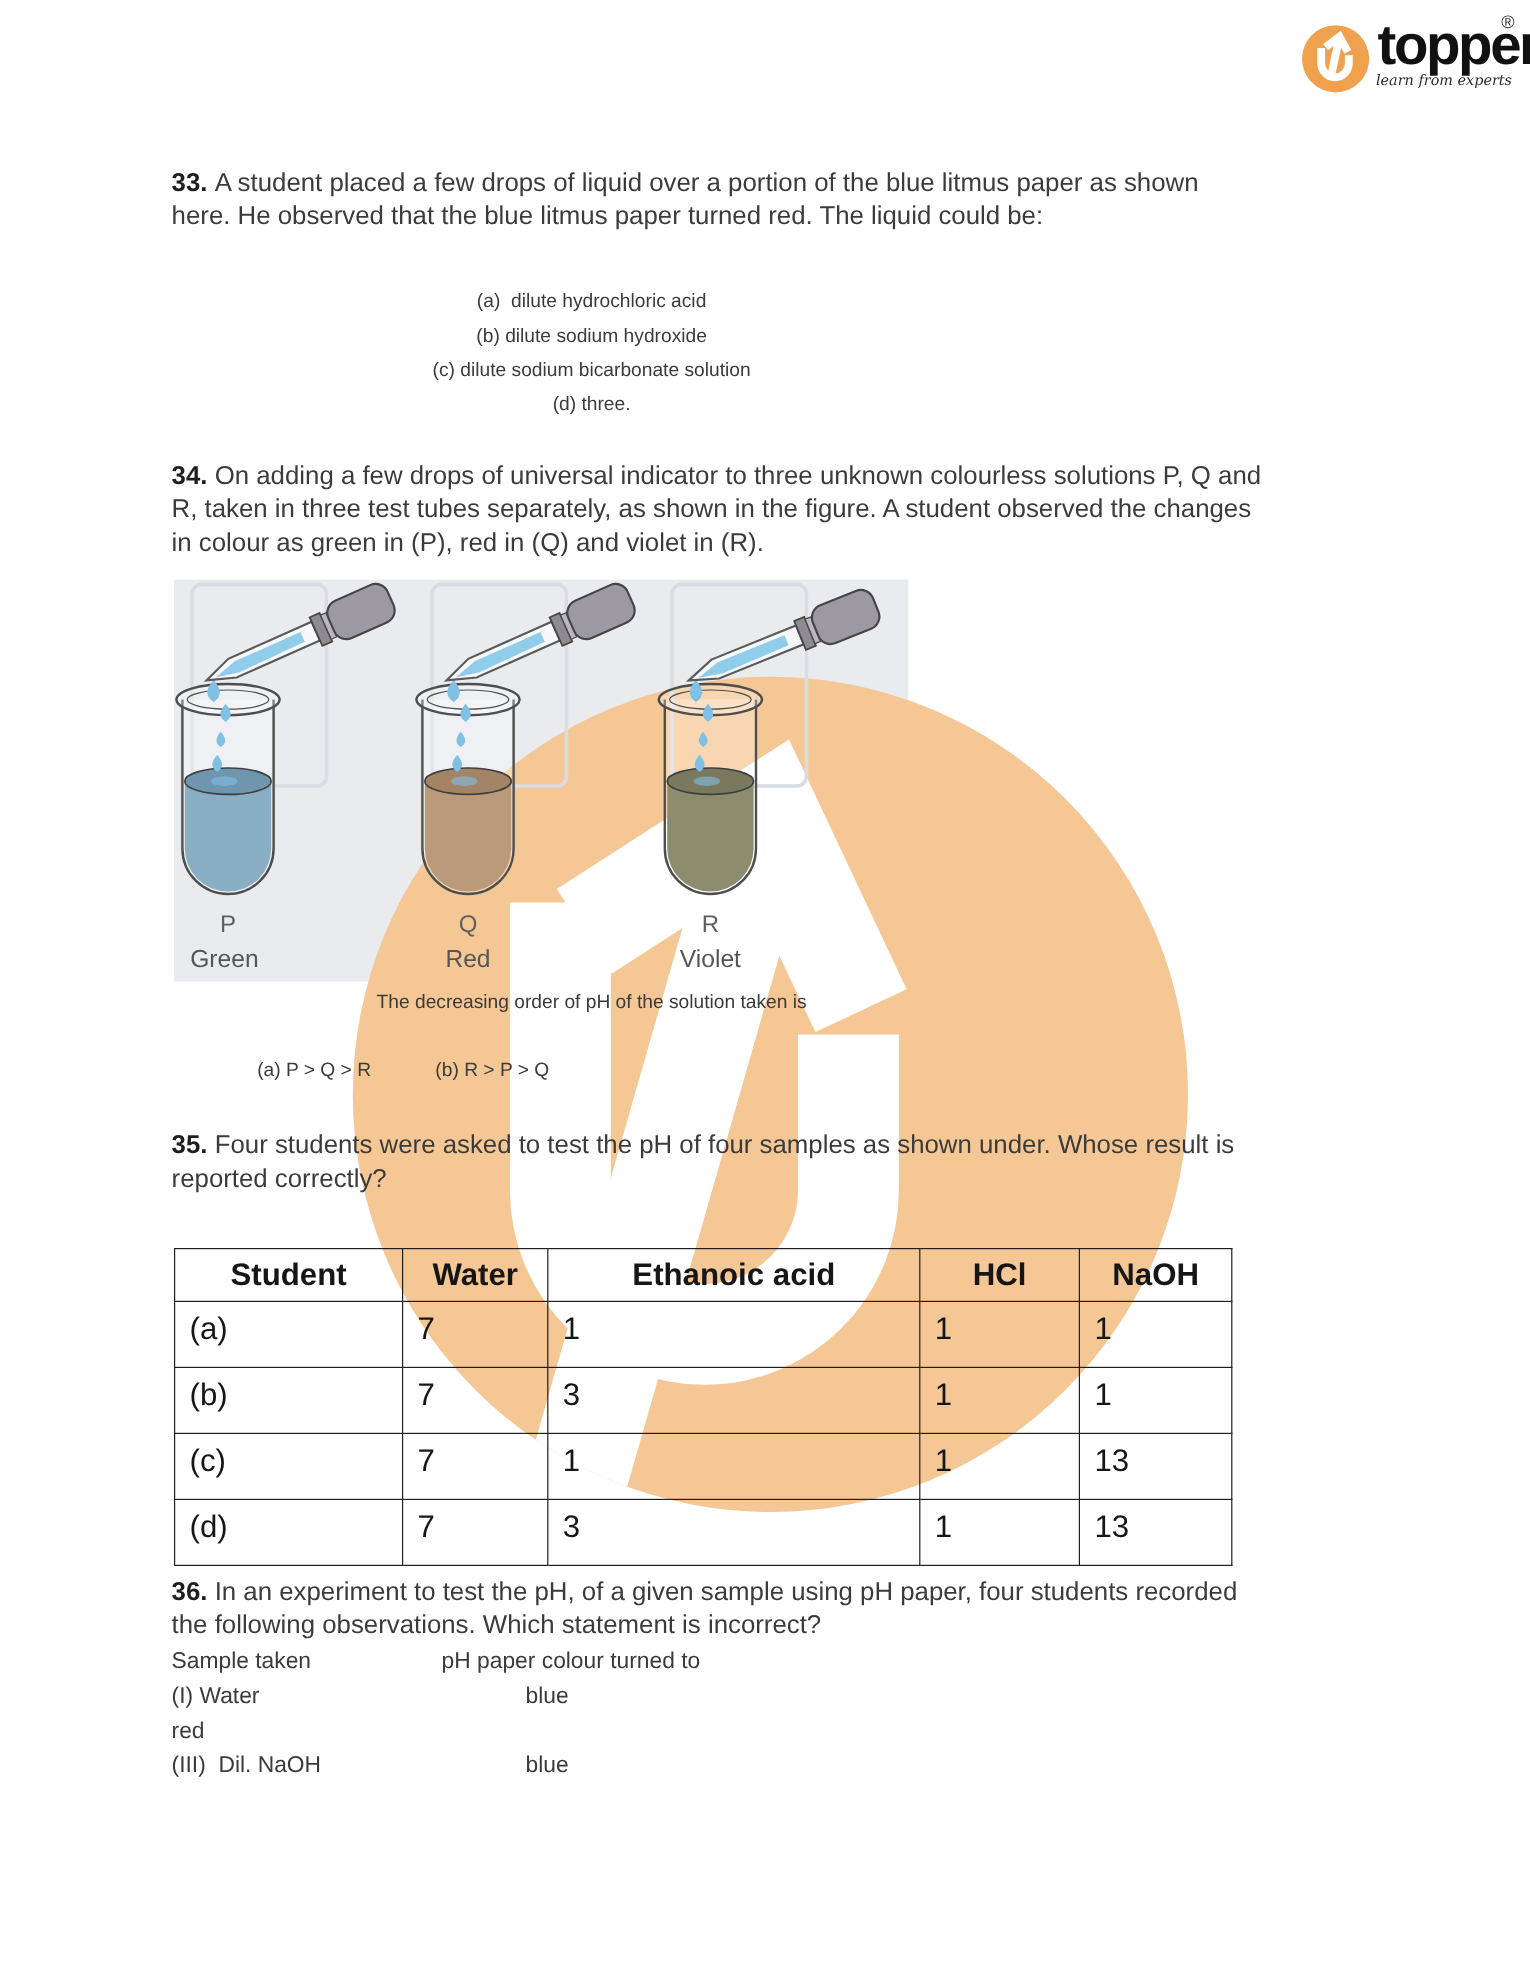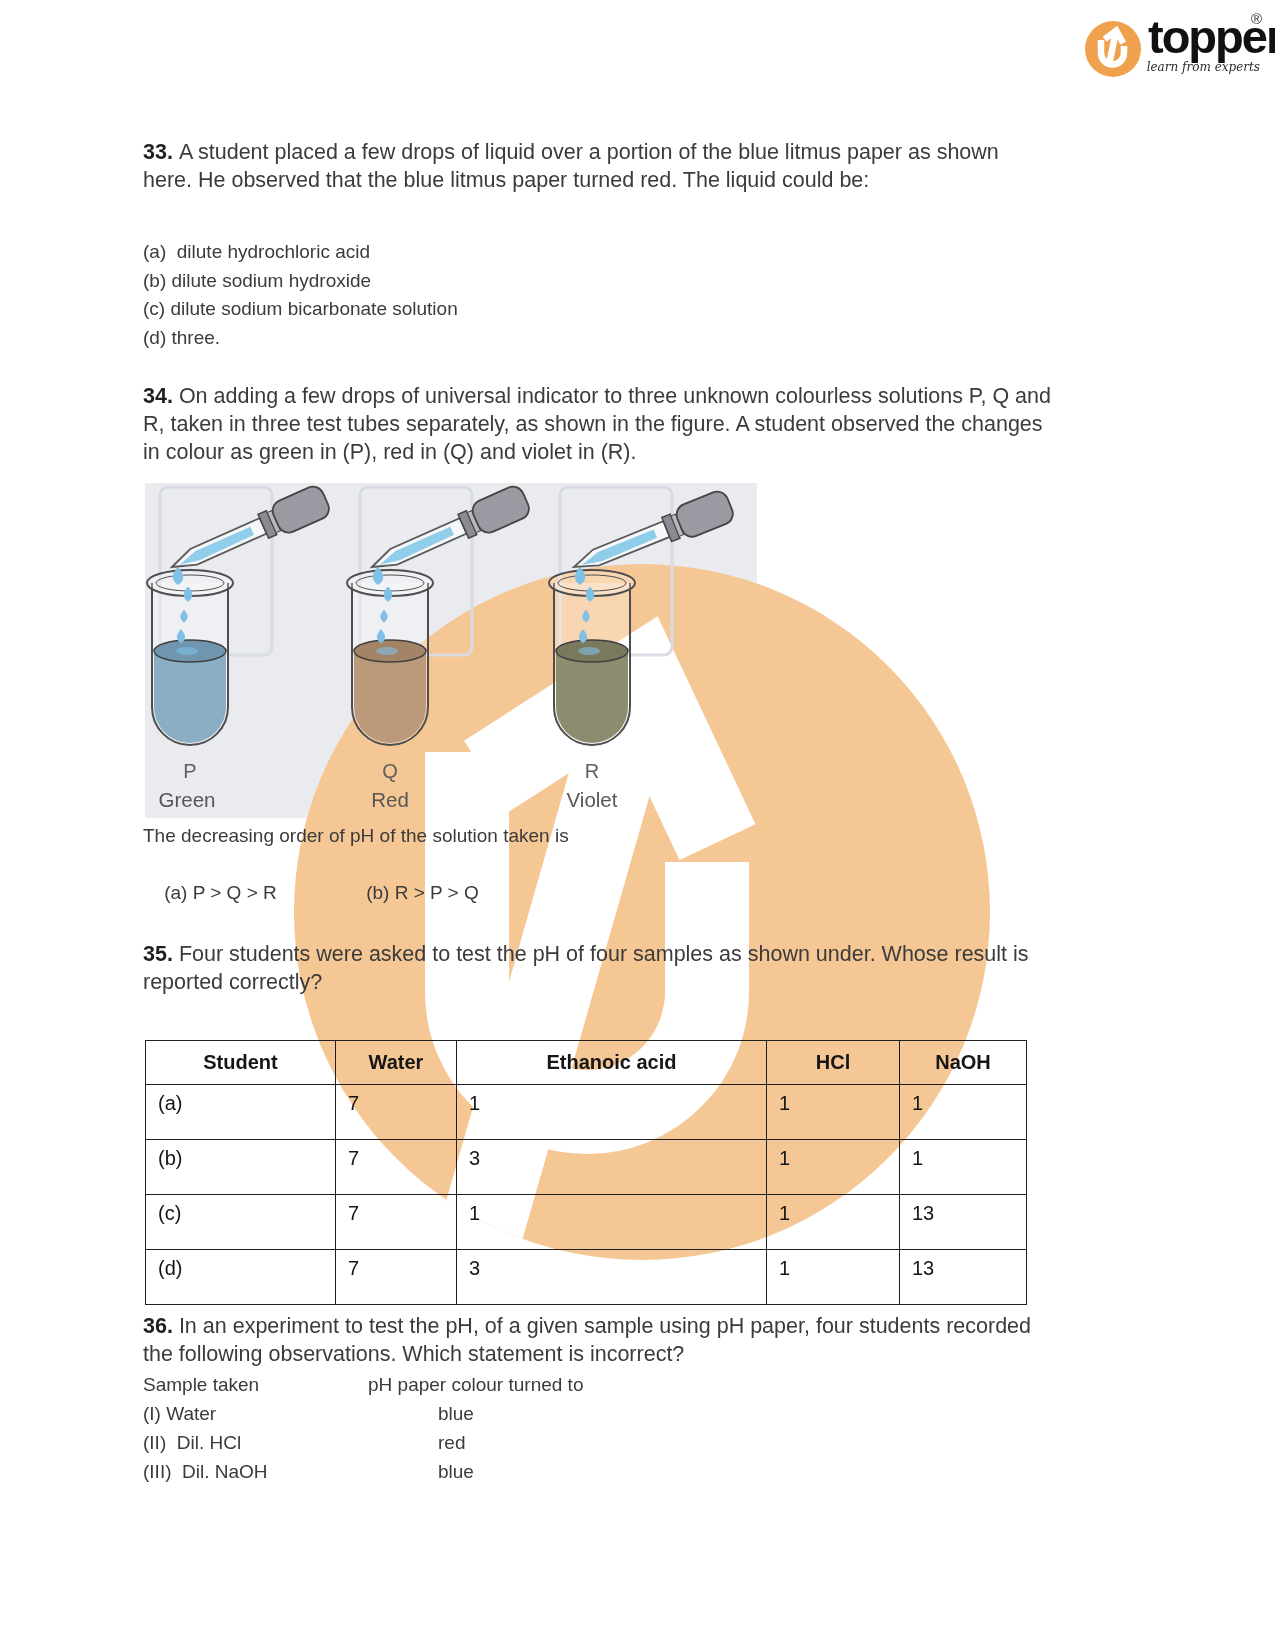--- a/index.html
+++ b/index.html
@@ -18,31 +18,31 @@
     letter-spacing:-2px;line-height:1;
   }
   .reg{font-size:15px;color:#333;}
   .tagline{
     font-family:"DejaVu Serif", serif;font-style:italic;
     font-size:12px;color:#2b2b2b;text-align:right;width:118px;
   }
   
   .para{font-size:21.5px;line-height:28px;}
   .qnum{font-weight:bold;color:#1f1f1f;margin-right:6px;margin-top:24px;}
-  .optline{font-size:19px;line-height:28.5px;white-space:pre-wrap;}
+  .optline{font-size:16px;line-height:28.5px;white-space:pre-wrap;text-align:center;}
   .optpair span{display:inline-block;}
   .optpair .col1{width:202px;}
   
   .tube-label{font-size:20px;color:#5f5f5f;text-align:center;width:60px;}
   .colour-label{font-size:20.5px;color:#565656;text-align:center;width:110px;}
   
   table.ph{border-collapse:collapse;table-layout:fixed;background:transparent;}
   table.ph th,table.ph td{
     border:1.6px solid #1f1f1f;
-    font-size:20px;color:#161616;
+    font-size:26px;color:#161616;
     vertical-align:top;box-sizing:border-box;
     background:transparent;
   }
   table.ph th{height:44px;font-weight:bold;text-align:center;vertical-align:middle;}
   table.ph td{height:55px;text-align:left;padding:7px 0 0 12px;}
   
   .obsrow{font-size:19px;line-height:29px;white-space:pre-wrap;display:flex;}
   .obsrow .c1{width:295px;flex:none;white-space:pre-wrap;}
 </style>
 </head>
@@ -231,20 +231,20 @@
   </div>
 
   <div class="abs" style="left:143px;top:1370px;width:760px;">
     <div class="obsrow">
       <span class="c1" style="width:225px">Sample taken</span><span>pH paper colour turned to</span>
     </div>
     <div class="obsrow">
       <span class="c1">(I) Water</span><span>blue</span>
     </div>
     <div class="obsrow">
-      <span class="c1">(II)  Dil. HCl</span><span>red</span>
+      <span>red</span>
     </div>
     <div class="obsrow">
       <span class="c1">(III)  Dil. NaOH</span><span>blue</span>
     </div>
   </div>
 
 </div>
 
 </body></html>

